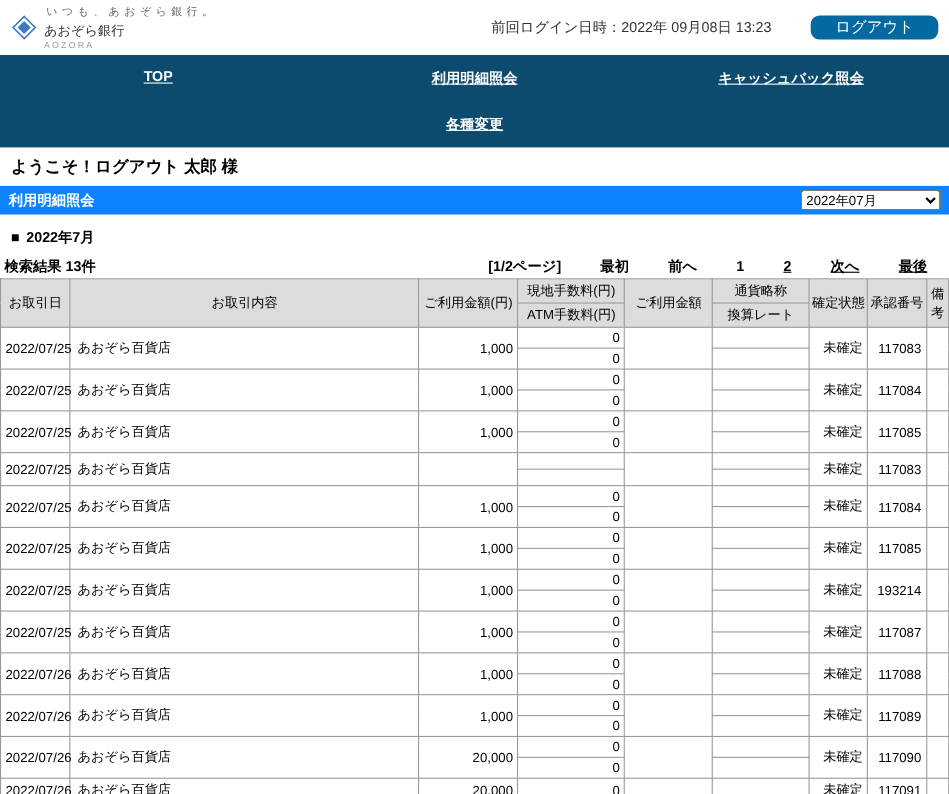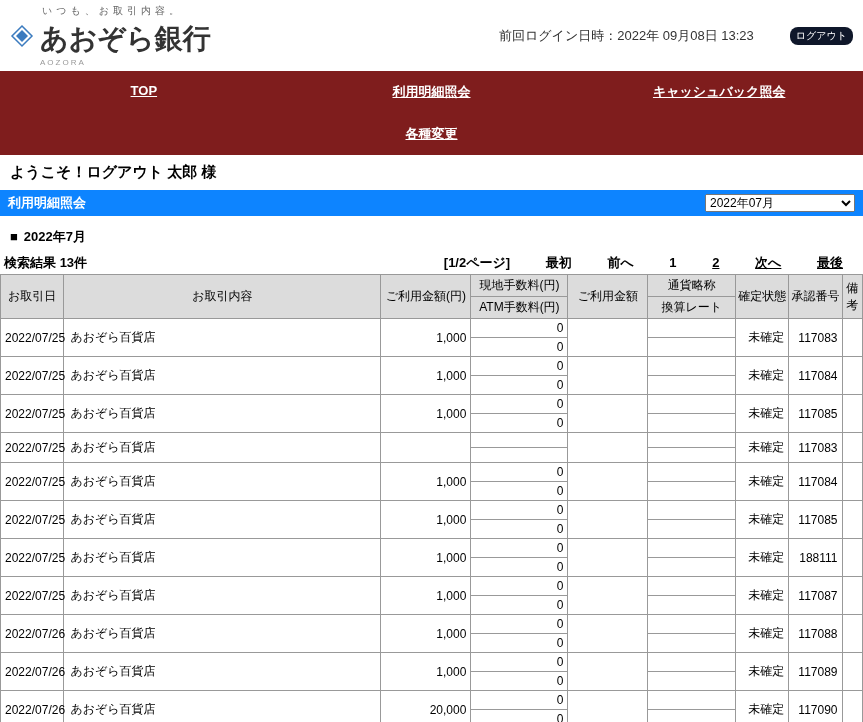--- a/index.html
+++ b/index.html
@@ -2,29 +2,29 @@
 <html><head>
 <meta charset="utf-8">
 <style>
 * { box-sizing: border-box; margin: 0; padding: 0; }
 body { font-family: "MS PGothic", sans-serif; font-size: 12px; background: #fff; width: 863px; }
 .header { display: flex; align-items: center; padding: 4px 10px; }
 .logo-area { display: flex; align-items: center; }
 .logo-diamond { width: 24px; height: 24px; display: inline-block; margin-right: 6px; position: relative; }
 .logo-diamond svg { width: 100%; height: 100%; }
 .tagline { font-size: 10px; color: #666; letter-spacing: 4px; display: block; margin-bottom: 2px; margin-left: 2px; }
-.bank-name { font-size: 28px; color: #333; font-weight: 700; }
+.bank-name { font-size: 12px; color: #333; font-weight: 400; }
 .sub-logo { font-size: 8px; color: #999; letter-spacing: 2px; }
 .login-info { margin-left: auto; font-size: 13px; color: #333; margin-right: 36px; }
-.logout-btn { background: #0f172a; color: #fff; border: none; font-size: 10px; padding: 2px 6px; border-radius: 8px; cursor: pointer; }
-.nav { background: #7f1d1d; display: flex; flex-wrap: wrap; }
+.logout-btn { background: #0369a1; color: #fff; border: none; font-size: 14px; padding: 2px 22px; border-radius: 8px; cursor: pointer; }
+.nav { background: #0c4a6e; display: flex; flex-wrap: wrap; }
 .nav a { color: #fff; text-decoration: underline; font-weight: bold; font-size: 13px; padding: 12px 0; text-align: center; flex: 1 1 33.33%; min-width: 200px; }
 .welcome { font-size: 15px; font-weight: bold; padding: 8px 10px; }
 .section-bar { background: #0d84ff; color: #fff; font-weight: bold; font-size: 13px; padding: 4px 8px; display: flex; align-items: center; }
-.section-bar select { margin-left: auto; font-size: 12px; width: 150px; }
+.section-bar select { margin-left: auto; font-size: 12px; width: 127px; }
 .period { font-weight: bold; font-size: 13px; padding: 12px 10px 8px; }
 .period::before { content: "■"; margin-right: 6px; }
 .results-row { display: flex; align-items: baseline; padding: 0 4px 2px; }
 .result-count { font-weight: bold; font-size: 13px; }
 .pager { margin-left: auto; font-size: 13px; font-weight: bold; }
 .pager-part { margin: 0 16px; }
 .pager a { text-decoration: underline; color: #000; }
 table { border-collapse: collapse; width: 100%; table-layout: fixed; }
 th, td { border: 1px solid #999; font-size: 12px; }
 th { background: #dcdcdc; font-weight: normal; text-align: center; padding: 2px; }
@@ -48,21 +48,21 @@
 
 <div class="header">
   <div class="logo-area">
     <span class="logo-diamond">
       <svg viewBox="0 0 24 24">
           <polygon points="12,2 22,12 12,22 2,12" fill="none" stroke="#3b7bbf" stroke-width="1.5"></polygon>
           <polygon points="12,6 18,12 12,18 6,12" fill="#3b7bbf"></polygon>
         </svg>
     </span>
     <div>
-      <span class="tagline">いつも、お取引内容。</span>
+      <span class="tagline">いつも、あおぞら銀行。</span>
       <span class="bank-name">あおぞら銀行</span>
       <div class="sub-logo">AOZORA</div>
     </div>
   </div>
   <div class="login-info">前回ログイン日時：2022年 09月08日 13:23</div>
   <button class="logout-btn">ログアウト</button>
 </div>
 
 <div class="nav">
   <a href="#">TOP</a>
@@ -218,21 +218,21 @@
         <td></td>
       </tr>
       <tr>
         <td rowspan="2" class="tc">2022/07/25</td>
         <td rowspan="2" class="tl">あおぞら百貨店</td>
         <td rowspan="2" class="tr">1,000</td>
         <td class="tr">0</td>
         <td rowspan="2"></td>
         <td></td>
         <td rowspan="2" class="tc">未確定</td>
-        <td rowspan="2" class="tc">188111</td>
+        <td rowspan="2" class="tc">193214</td>
         <td rowspan="2"></td>
       </tr>
       <tr>
         <td class="tr">0</td>
         <td></td>
       </tr>
       <tr>
         <td rowspan="2" class="tc">2022/07/25</td>
         <td rowspan="2" class="tl">あおぞら百貨店</td>
         <td rowspan="2" class="tr">1,000</td>

